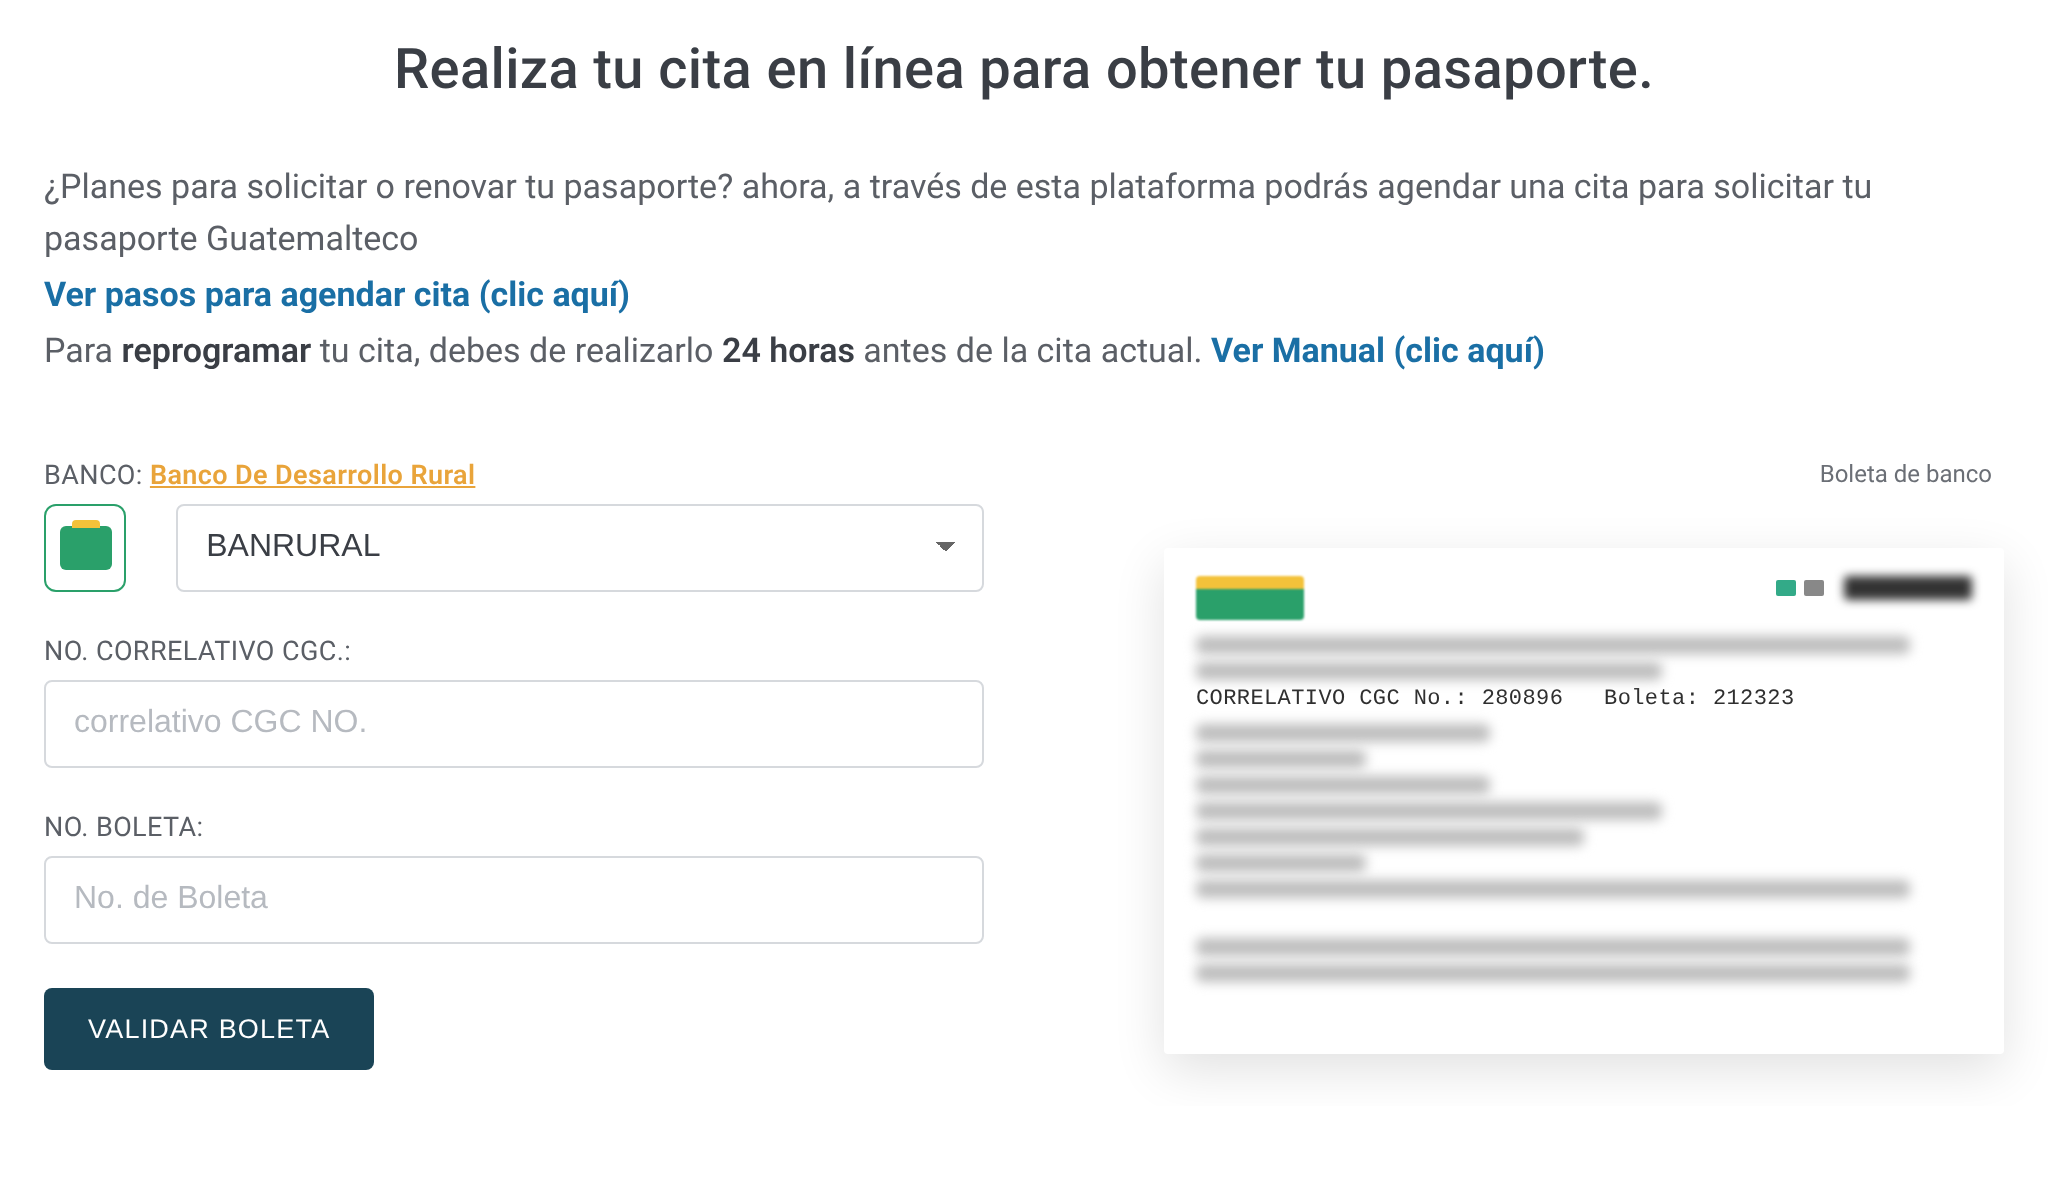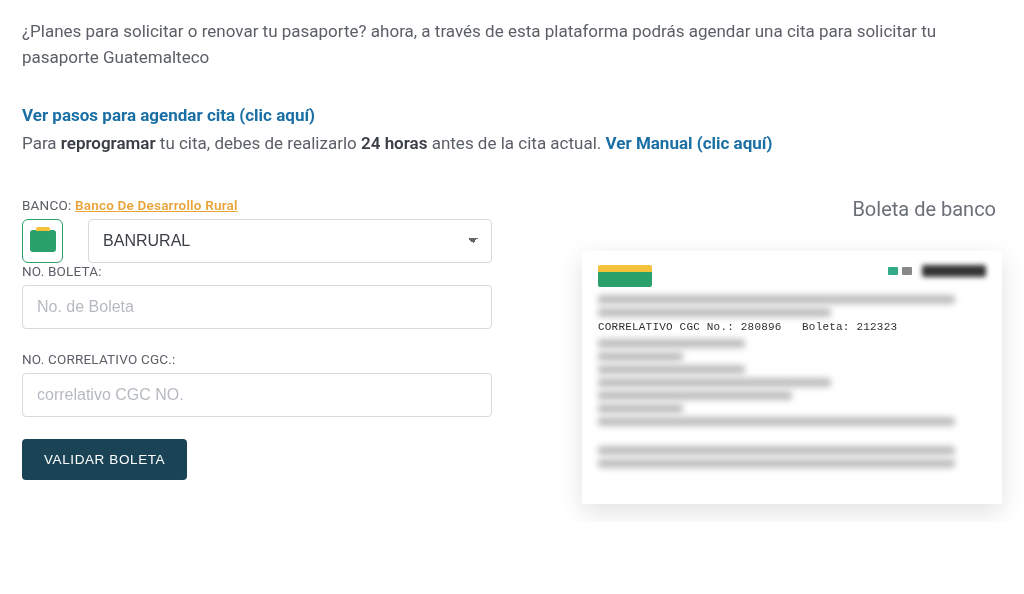--- a/index.html
+++ b/index.html
@@ -18,21 +18,20 @@
       font-size: 28px;
       font-weight: 500;
       color: #3a3e45;
       margin-bottom: 30px;
       letter-spacing: 0.2px;
     }
     .intro-text {
       font-size: 17px;
       color: #5b5f66;
       line-height: 1.55;
-      margin-bottom: 30px;
     }
     .links-block {
       font-size: 17px;
       color: #5b5f66;
       line-height: 1.65;
     }
     .links-block a, .link {
       color: #1a6fa5;
       text-decoration: none;
       cursor: pointer;
@@ -66,20 +65,21 @@
     }
     .form-label .bank-name {
       color: #e9a43a;
       font-weight: 600;
       text-decoration: underline;
     }
     .bank-row {
       display: flex;
       align-items: stretch;
       gap: 25px;
+      margin-bottom: 22px;
     }
     .bank-icon-box {
       width: 48px;
       height: 44px;
       border: 1.5px solid #2aa06a;
       border-radius: 6px;
       display: flex;
       align-items: center;
       justify-content: center;
       background: #fff;
@@ -124,21 +124,21 @@
       color: #fff;
       border: none;
       border-radius: 4px;
       padding: 13px 22px;
       font-size: 13.5px;
       letter-spacing: 0.6px;
       font-weight: 500;
       cursor: pointer;
     }
     .right-title {
-      font-size: 20px;
+      font-size: 12px;
       color: #6b6f76;
       margin-bottom: 30px;
       align-self: flex-end;
       padding-right: 6px;
     }
     
     .receipt-mock {
       width: 100%;
       max-width: 420px;
       background: #fff;
@@ -190,20 +190,21 @@
       margin: 4px 0 6px 0;
       filter: none;
       white-space: pre;
     }
   </style>
 </head>
 <body>
 
 <div class="container">
 
+  <h1 class="page-title">Realiza tu cita en línea para obtener tu pasaporte.</h1>
 
   <p class="intro-text">¿Planes para solicitar o renovar tu pasaporte? ahora, a través de esta plataforma podrás agendar una cita para solicitar tu pasaporte Guatemalteco</p>
 
   <div class="links-block">
     <a class="link">Ver pasos para agendar cita (clic aquí)</a><br>
     <span>
       <span>Para </span><strong>reprogramar</strong><span> tu cita, debes de realizarlo </span><strong>24 horas</strong><span> antes de la cita actual. </span><a class="link">Ver Manual (clic aquí)</a>
     </span>
   </div>
 
@@ -218,27 +219,27 @@
       <div class="bank-row">
         <div class="bank-icon-box">
           <div class="bank-icon-inner"></div>
         </div>
         <select class="form-control">
           <option>BANRURAL</option>
         </select>
       </div>
 
       <div class="form-group">
+        <label class="form-label">NO. CORRELATIVO CGC.:</label>
+        <input type="text" class="form-control" placeholder="correlativo CGC NO." style="">
+      </div>
+
+      <div class="form-group">
         <label class="form-label">NO. BOLETA:</label>
         <input type="text" class="form-control" placeholder="No. de Boleta" style="">
-      </div>
-
-      <div class="form-group">
-        <label class="form-label">NO. CORRELATIVO CGC.:</label>
-        <input type="text" class="form-control" placeholder="correlativo CGC NO." style="">
       </div>
 
       <button class="btn-validate">VALIDAR BOLETA</button>
     </div>
 
     <div class="form-right">
       <div class="right-title">Boleta de banco</div>
 
       <div class="receipt-mock">
         <div class="receipt-header">

